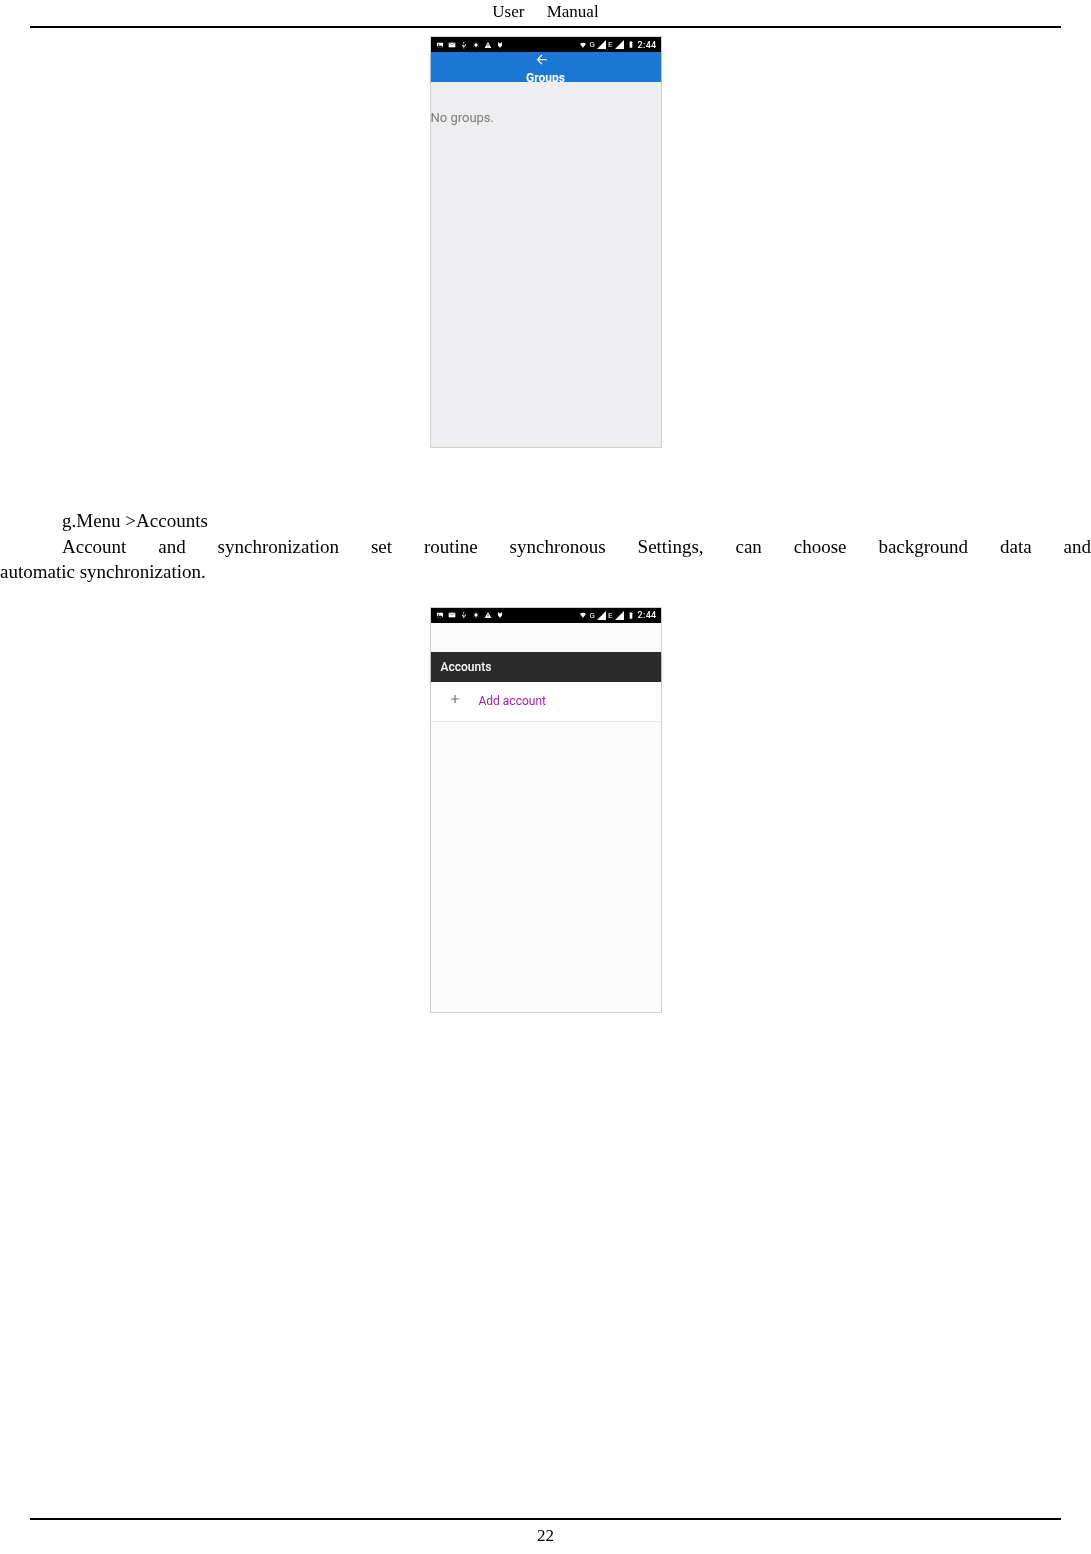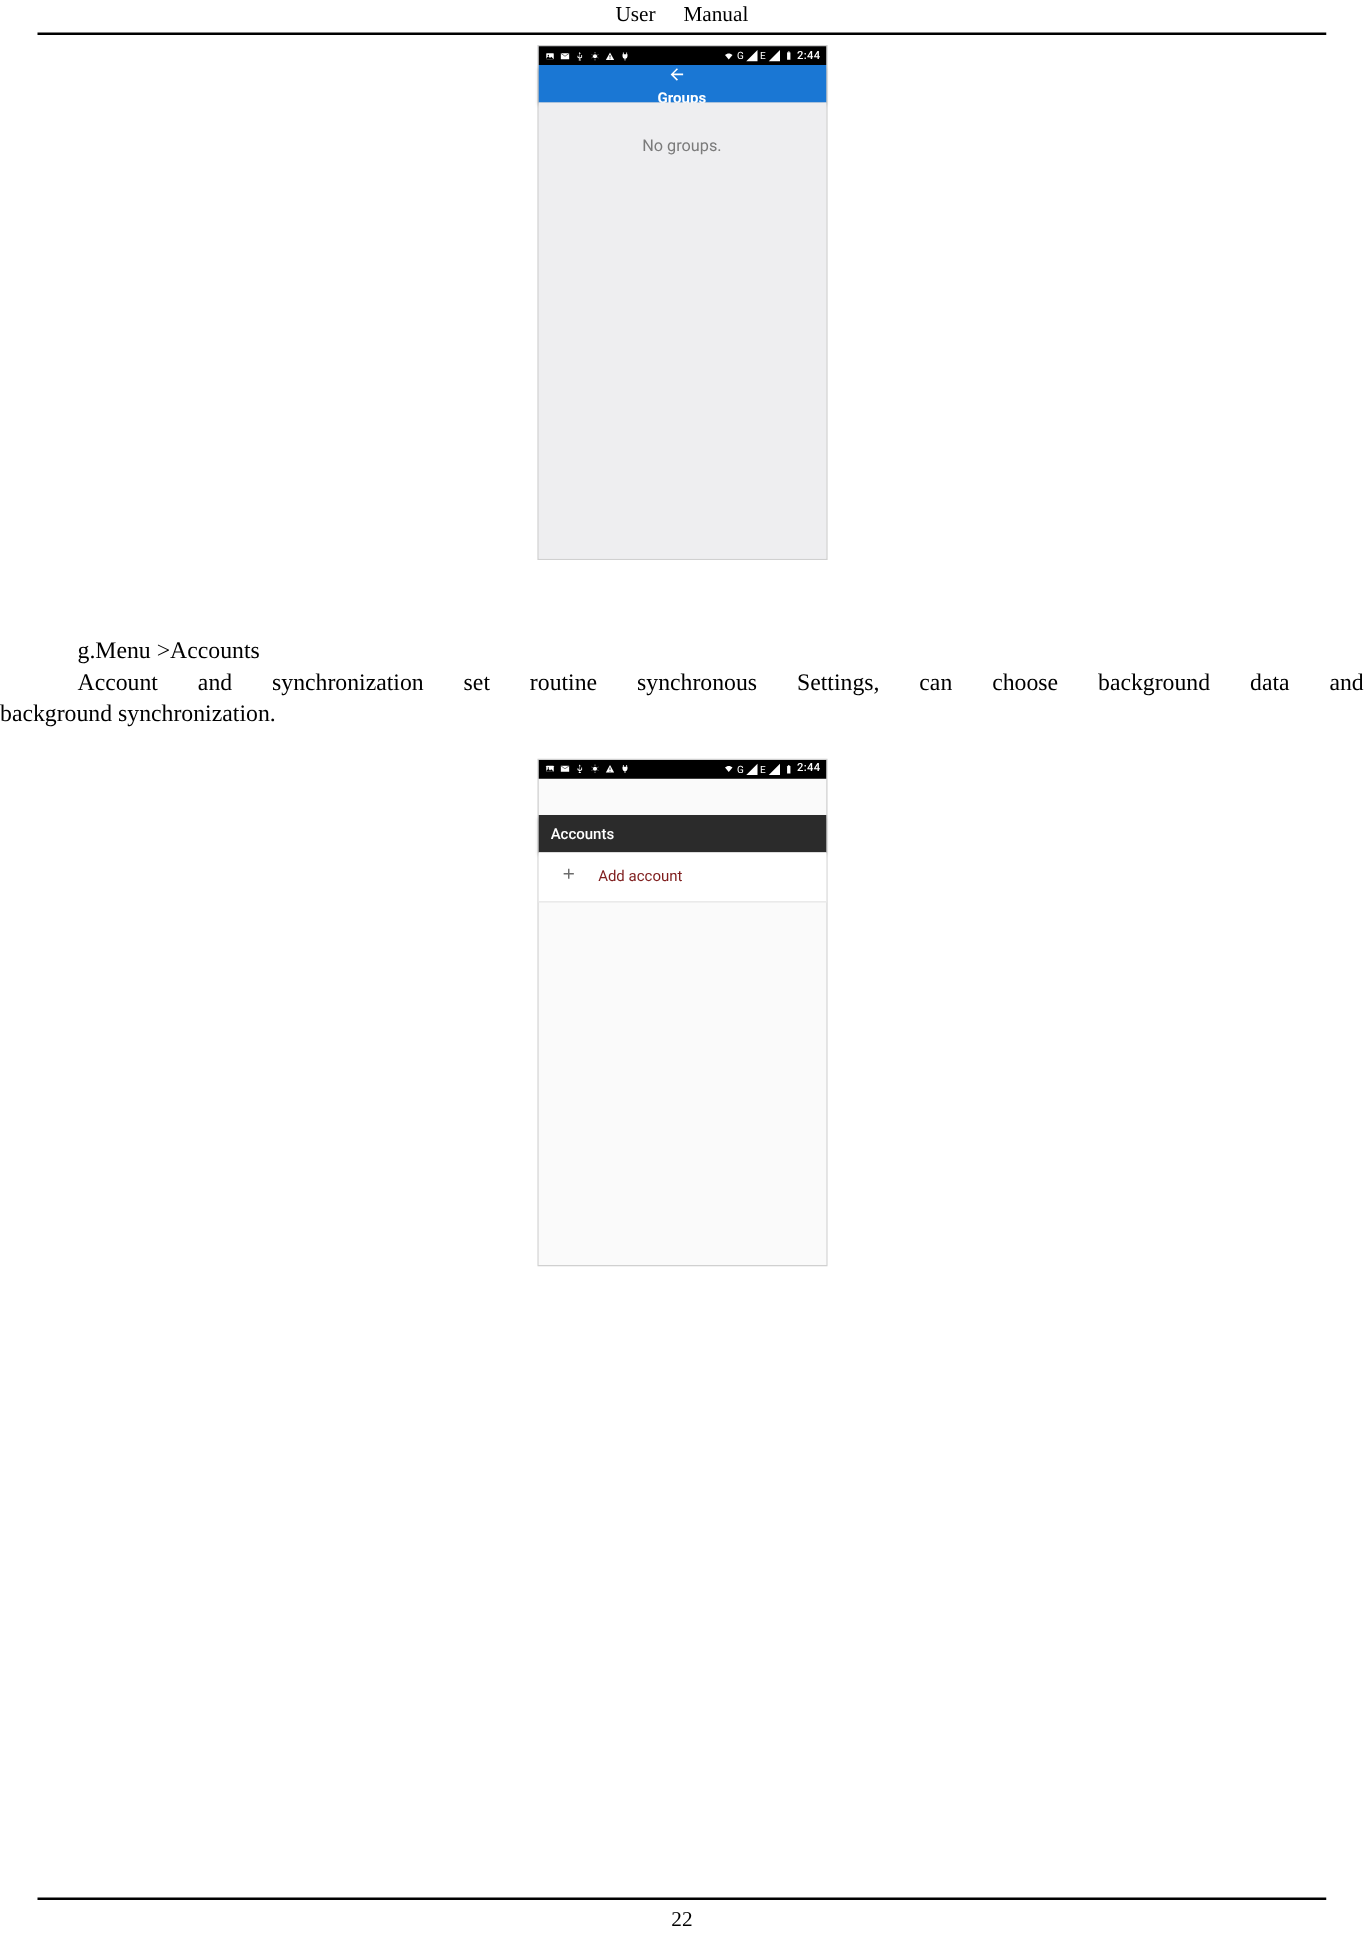--- a/index.html
+++ b/index.html
@@ -70,21 +70,20 @@
       flex-direction: column;
     }
     .app-bar-blue .arrow { font-size: 16px; margin-right: 8px; }
     .app-bar-blue .title { font-size: 12px; font-weight: 700; flex: 1; }
     .app-bar-blue .action-ic { width:18px;height:18px; }
     
     .groups-body {
       flex: 1;
       background: #eeeef0;
       display: flex;
-      justify-content: center;
       padding-top: 28px;
       color: #7b7b7b;
       font-size: 13px;
     }
     
     
     .app-bar-dark {
       background: #2b2b2b;
       color: #fff;
       height: 30px;
@@ -108,21 +107,21 @@
       border-bottom: 1px solid #e3e3e3;
       background: #fff;
     }
     .list-item .plus {
       width: 20px;
       text-align: center;
       color: #6d6d6d;
       font-size: 15px;
       margin-right: 14px;
     }
-    .list-item .label { font-size: 12px; color: #7f1d1d; }
+    .list-item .label { font-size: 12px; color: #a21caf; }
     
     .body-text {
       margin: 60px 0 0 0;
       padding: 0 0 0 0;
       font-size: 19px;
       line-height: 1.35;
     }
     .body-text .l1 { padding-left: 62px; }
     .body-text .l2 {
       padding-left: 62px;
@@ -222,21 +221,21 @@
   </div>
 
   <div class="groups-body">
     <span>No groups.</span>
   </div>
 </div>
 
 <div class="body-text">
   <div class="l1">g.Menu &gt;Accounts</div>
   <div class="l2">Account and synchronization set routine synchronous Settings, can choose background data and</div>
-  <div class="l3">background synchronization.</div>
+  <div class="l3">automatic synchronization.</div>
 </div>
 
 <div class="phone phone2">
 
   <div class="status-bar">
     <div class="status-icons">
       <span class="ic">
         <svg viewBox="0 0 24 24" width="10" height="10" fill="#fff">
             <rect x="3" y="5" width="18" height="14" rx="1"></rect>
             <circle cx="8" cy="10" r="1.7" fill="#000"></circle>

